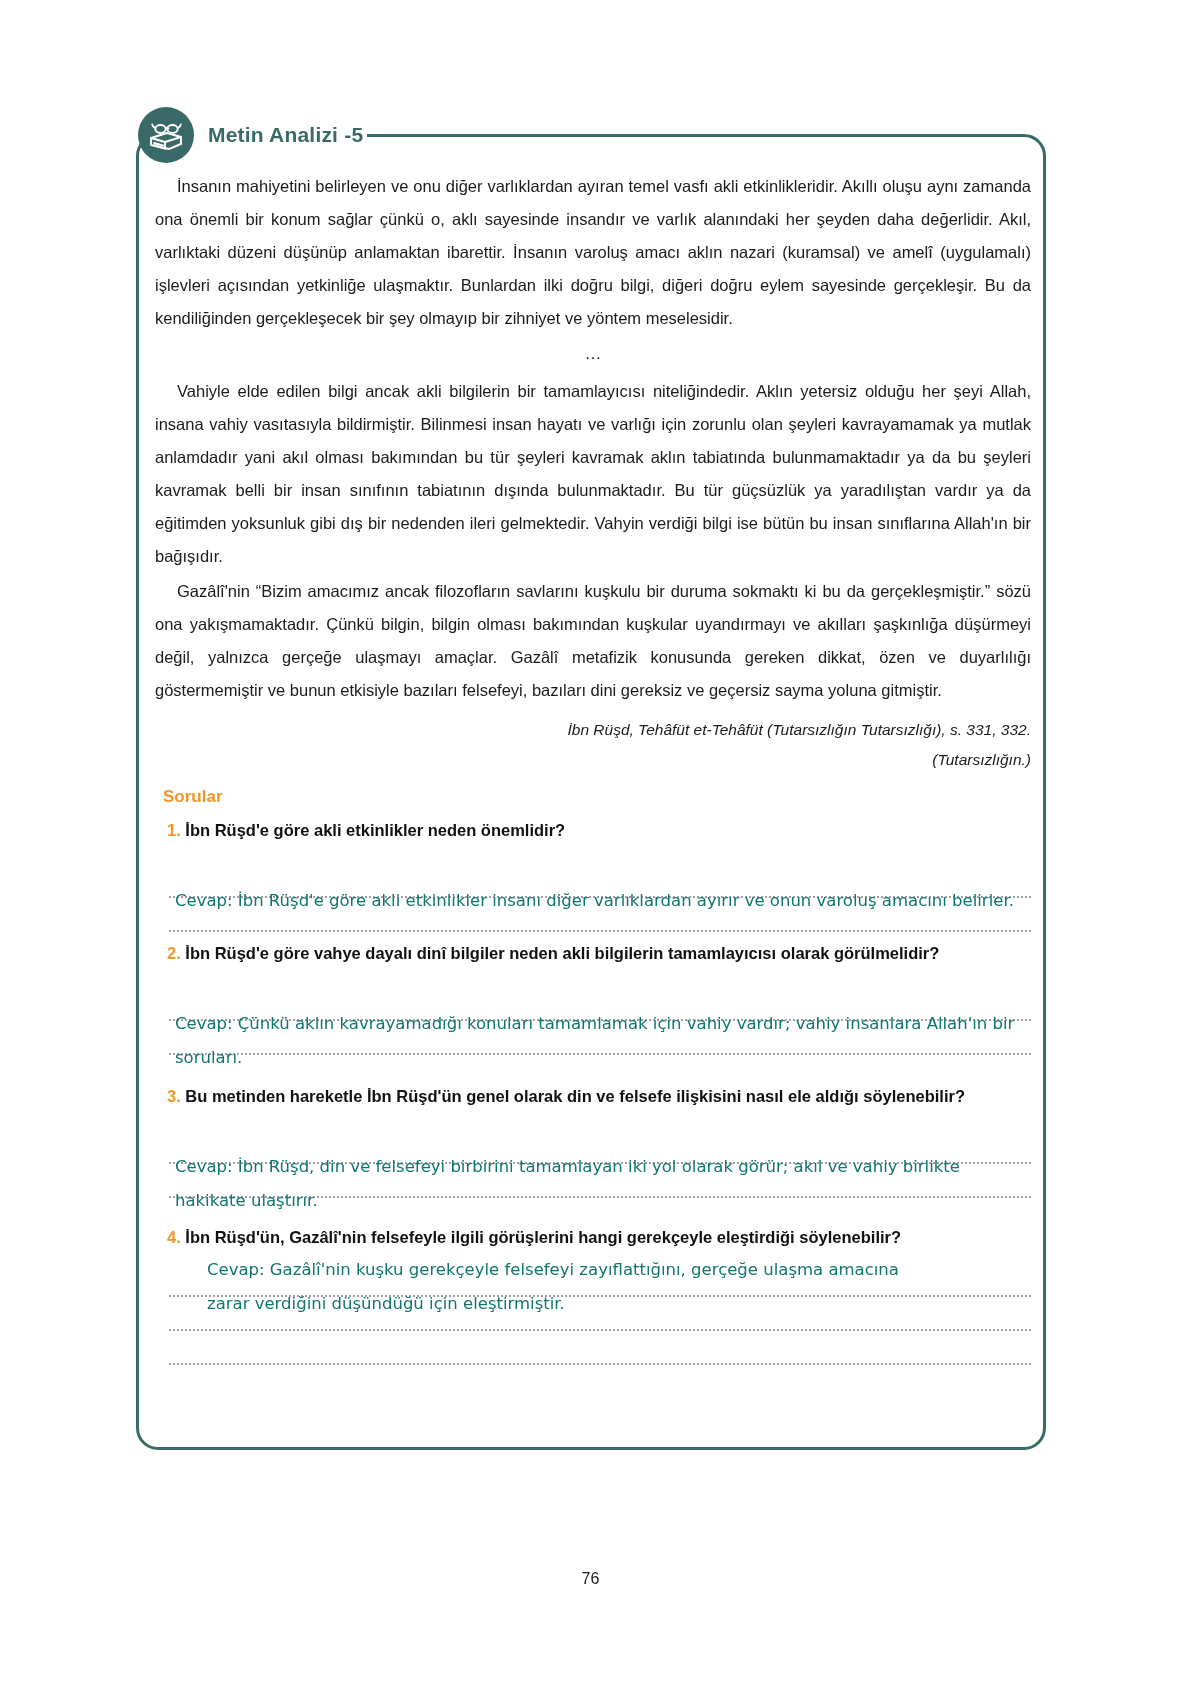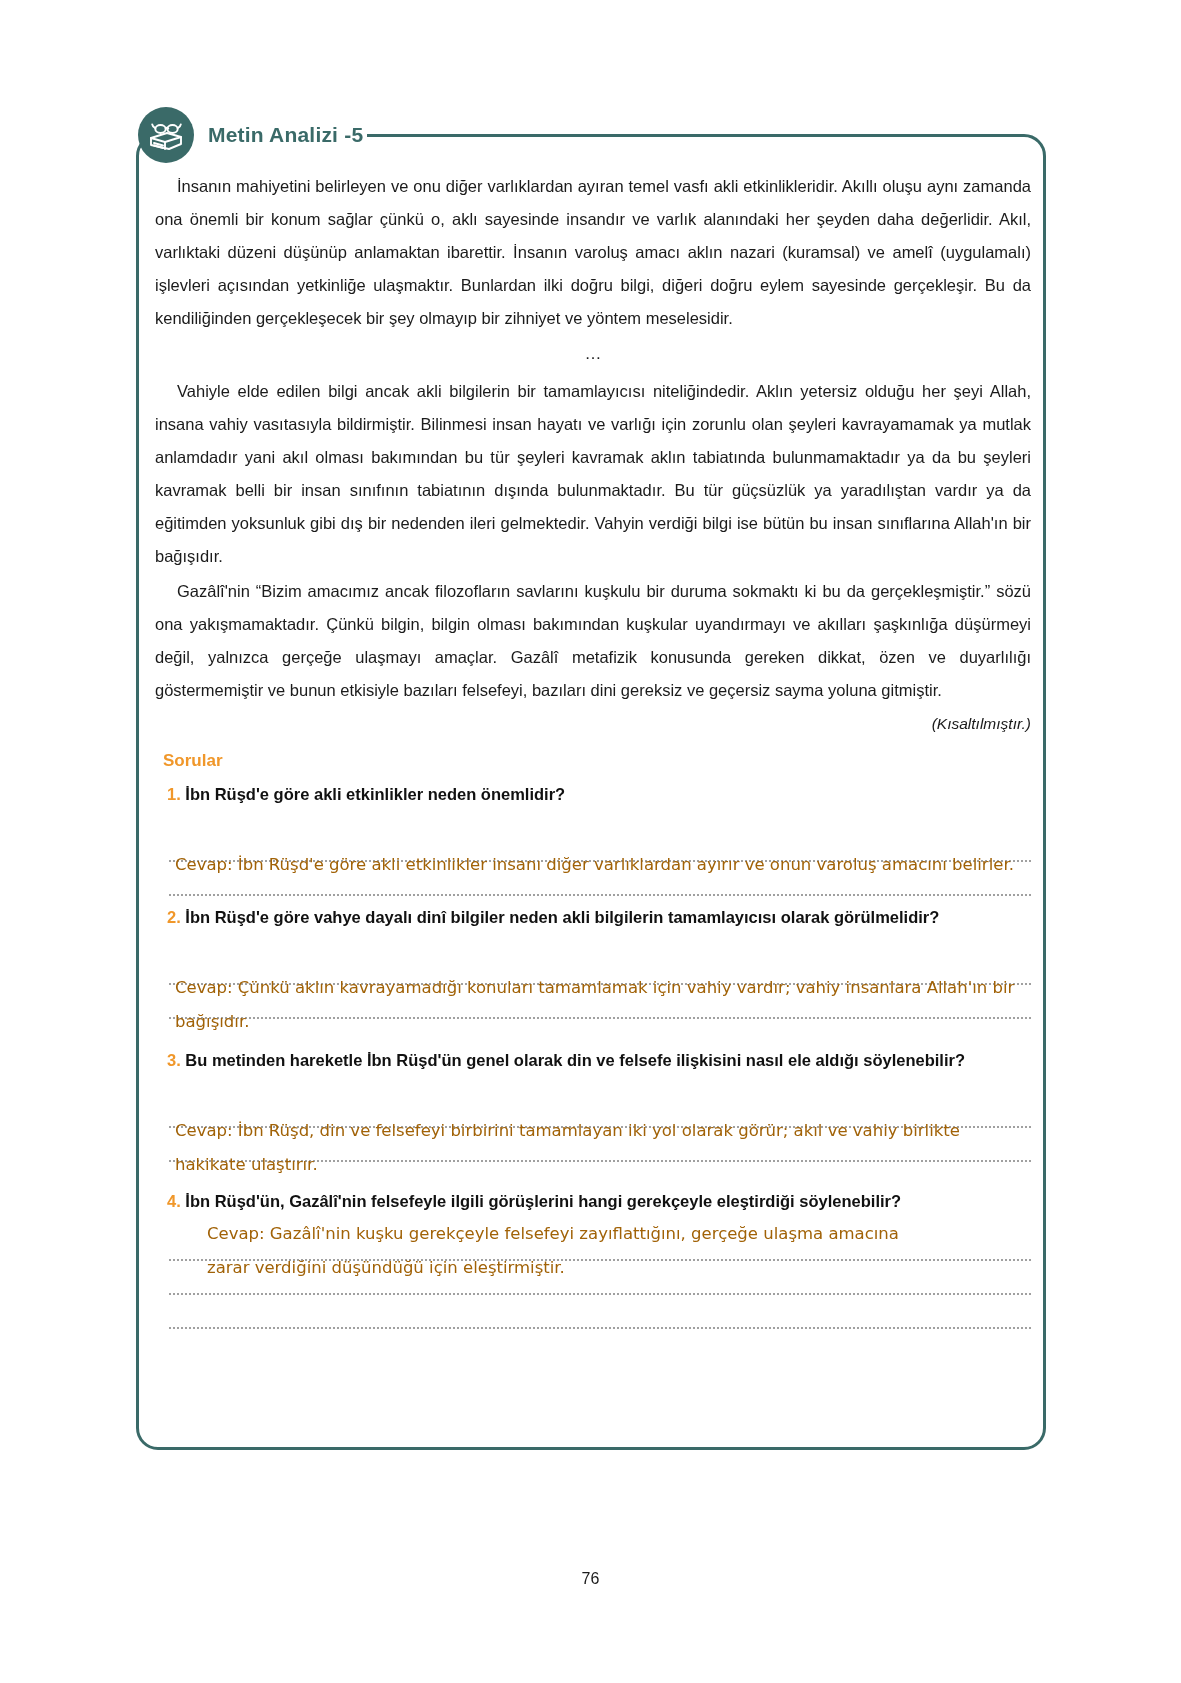--- a/index.html
+++ b/index.html
@@ -162,21 +162,21 @@
     left: 14px;
     right: 0;
     bottom: 0;
     border-bottom: 2px dotted #a0a0a0;
   }
   .answer-text {
     position: absolute;
     left: 20px;
     right: 4px;
     top: 2px;
-    color: #a16207;
+    color: #0f766e;
     font-size: 16.5px;
     line-height: 34px;
     font-family: "DejaVu Sans", sans-serif;
   }
   .answer-text.indented { left: 52px; }
 
   
   .page-number {
     position: absolute;
     left: 0;
@@ -217,21 +217,22 @@
 
 
     <p class="body">İnsanın mahiyetini belirleyen ve onu diğer varlıklardan ayıran temel vasfı akli etkinlikleridir. Akıllı oluşu aynı zamanda ona önemli bir konum sağlar çünkü o, aklı sayesinde insandır ve varlık alanındaki her şeyden daha değerlidir. Akıl, varlıktaki düzeni düşünüp anlamaktan ibarettir. İnsanın varoluş amacı aklın nazari (kuramsal) ve amelî (uygulamalı) işlevleri açısından yetkinliğe ulaşmaktır. Bunlardan ilki doğru bilgi, diğeri doğru eylem sayesinde gerçekleşir. Bu da kendiliğinden gerçekleşecek bir şey olmayıp bir zihniyet ve yöntem meselesidir.</p>
 
     <div class="ellipsis">…</div>
 
     <p class="body">Vahiyle elde edilen bilgi ancak akli bilgilerin bir tamamlayıcısı niteliğindedir. Aklın yetersiz olduğu her şeyi Allah, insana vahiy vasıtasıyla bildirmiştir. Bilinmesi insan hayatı ve varlığı için zorunlu olan şeyleri kavrayamamak ya mutlak anlamdadır yani akıl olması bakımından bu tür şeyleri kavramak aklın tabiatında bulunmamaktadır ya da bu şeyleri kavramak belli bir insan sınıfının tabiatının dışında bulunmaktadır. Bu tür güçsüzlük ya yaradılıştan vardır ya da eğitimden yoksunluk gibi dış bir nedenden ileri gelmektedir. Vahyin verdiği bilgi ise bütün bu insan sınıflarına Allah'ın bir bağışıdır.</p>
 
     <p class="body">Gazâlî'nin “Bizim amacımız ancak filozofların savlarını kuşkulu bir duruma sokmaktı ki bu da gerçekleşmiştir.” sözü ona yakışmamaktadır. Çünkü bilgin, bilgin olması bakımından kuşkular uyandırmayı ve akılları şaşkınlığa düşürmeyi değil, yalnızca gerçeğe ulaşmayı amaçlar. Gazâlî metafizik konusunda gereken dikkat, özen ve duyarlılığı göstermemiştir ve bunun etkisiyle bazıları felsefeyi, bazıları dini gereksiz ve geçersiz sayma yoluna gitmiştir.</p>
 
-    <div class="citation second">(Kısaltılmıştır.)</div>
+    <div class="citation">İbn Rüşd, Tehâfüt et-Tehâfüt (Tutarsızlığın Tutarsızlığı), s. 331, 332.</div>
+    <div class="citation second">(Tutarsızlığın.)</div>
 
     <div class="sorular-title">Sorular</div>
 
     <div class="question">
       <span class="qnum">1.</span>
       <span>İbn Rüşd'e göre akli etkinlikler neden önemlidir?</span>
     </div>
     <div class="answer-block">
       <div class="answer-lines">
         <div class="row"></div>
@@ -243,21 +244,21 @@
     <div class="question">
       <span class="qnum">2.</span>
       <span>İbn Rüşd'e göre vahye dayalı dinî bilgiler neden akli bilgilerin tamamlayıcısı olarak görülmelidir?</span>
     </div>
     <div class="answer-block">
       <div class="answer-lines">
         <div class="row"></div>
         <div class="row"></div>
       </div>
       <div class="answer-text" style="top:28px;">Cevap: Çünkü aklın kavrayamadığı konuları tamamlamak için vahiy vardır; vahiy insanlara Allah'ın bir</div>
-      <div class="answer-text" style="top:62px;">bağışıdır.</div>
+      <div class="answer-text" style="top:62px;">soruları.</div>
     </div>
 
     <div class="question" style="margin-top:26px;">
       <span class="qnum">3.</span>
       <span>Bu metinden hareketle İbn Rüşd'ün genel olarak din ve felsefe ilişkisini nasıl ele aldığı söylenebilir?</span>
     </div>
     <div class="answer-block">
       <div class="answer-lines">
         <div class="row"></div>
         <div class="row"></div>

